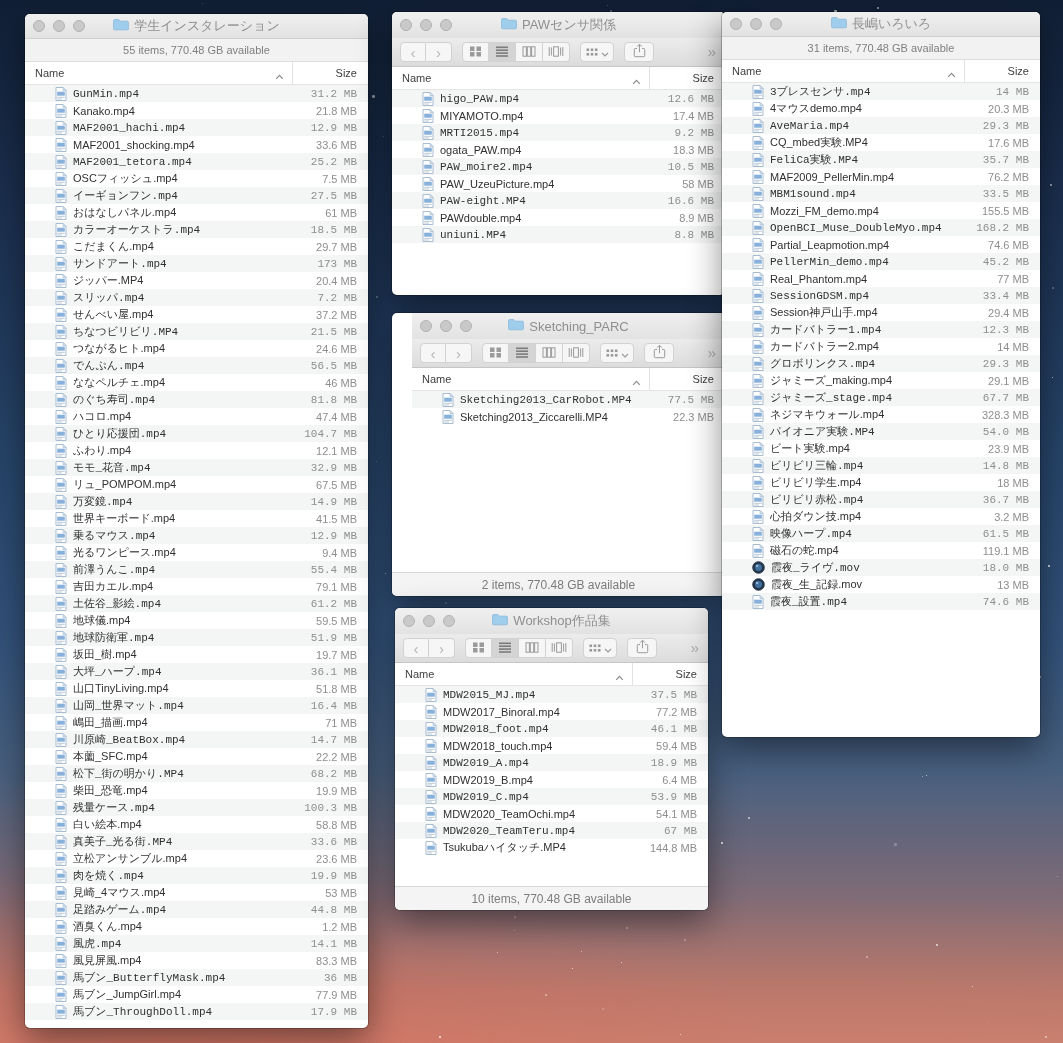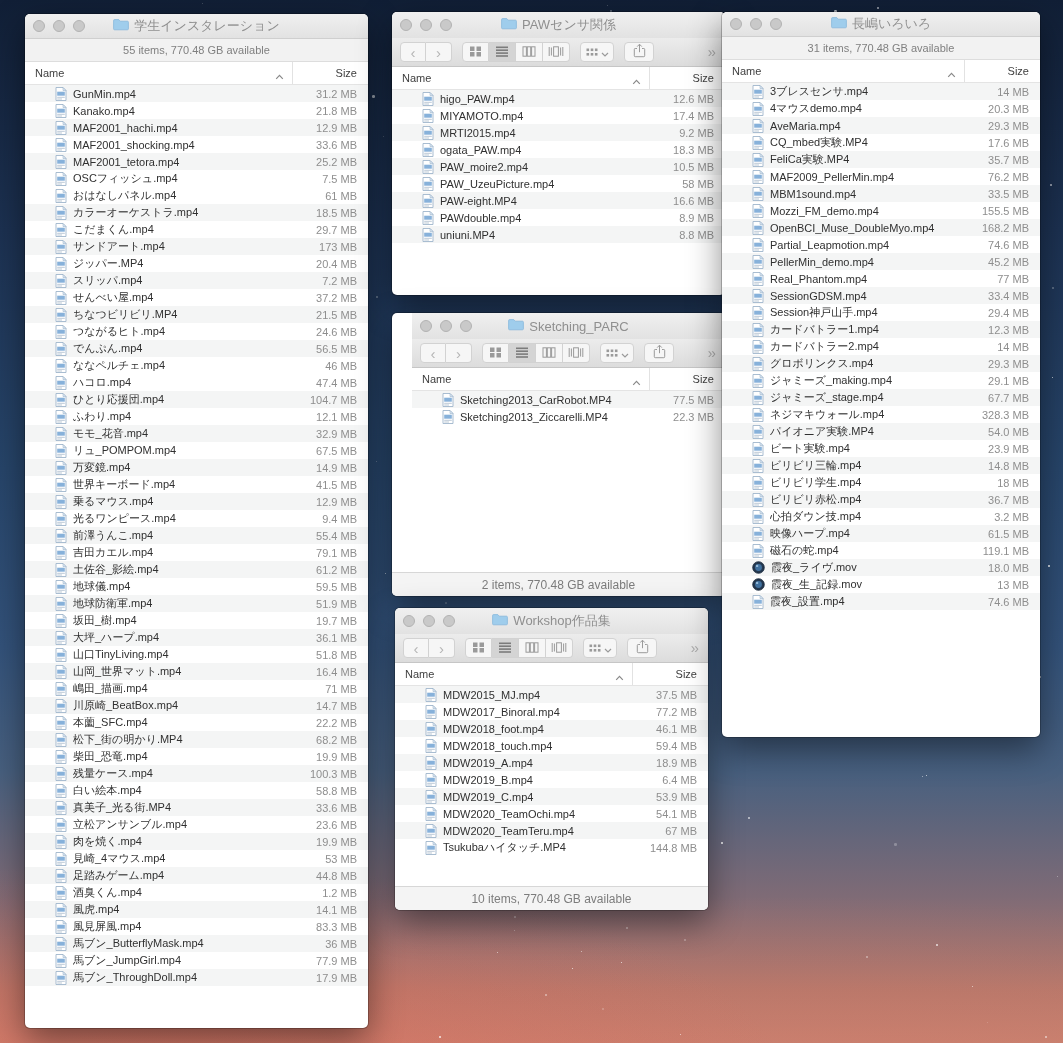--- a/index.html
+++ b/index.html
@@ -63,21 +63,21 @@
   .colheader{
     height:22px;border-bottom:1px solid #e4e4e4;position:relative;
     display:flex;align-items:center;font-size:11px;color:#3e3e3e;background:#fff;
   }
   .colheader .cname{padding-left:10px;flex:1;}
   .colheader .caret{position:absolute;right:84px;top:8px;}
   .colheader .vdiv{position:absolute;right:75px;top:0;bottom:0;width:1px;background:#e2e2e2;}
   .colheader .csize{width:65px;text-align:right;padding-right:11px;}
   .rows{position:relative;}
   .frow{height:17px;display:flex;align-items:center;padding-left:30px;box-sizing:border-box;}
-  .frow.odd{background:#f4f5f5;}
+  .frow.odd{background:#f4f5f5;font-family:Liberation Mono, monospace;}
   .frow .ficon{flex:0 0 auto;margin-right:6px;display:flex;align-items:center;}
   .frow .fname{flex:1;font-size:11px;color:#303030;white-space:nowrap;overflow:hidden;}
   .frow .fsize{width:78px;text-align:right;padding-right:11px;font-size:11px;color:#8e8e8e;white-space:nowrap;}
 </style>
 </head>
 <body>
 
 <div id="desktop">
     <div class="star" style="left: 510px; top: 799px; height: 1.6px; width: 1.6px; opacity: 0.4;"></div>
     <div class="star" style="left: 1048px; top: 565px; height: 1.6px; width: 1.6px; opacity: 0.84;"></div>
@@ -348,20 +348,33 @@
               <path d="M1 .5 h7 l3 3 v10 H1 z" fill="#ffffff" stroke="#9fb6cc" stroke-width=".9"></path>
               <path d="M8 .5 l3 3 h-3 z" fill="#dde9f3" stroke="#9fb6cc" stroke-width=".6"></path>
               <rect x="2.2" y="4.7" width="7.6" height="4" fill="#7aa8d6" opacity=".9"></rect>
               <rect x="2.2" y="9.8" width="7.6" height="1" fill="#bcc9d6"></rect>
               <rect x="2.2" y="11.5" width="4.8" height="1" fill="#bcc9d6"></rect>
             </svg>
           </span>
           <span class="fname">OSCフィッシュ.mp4</span>
           <span class="fsize">7.5 MB</span>
         </div>
+        <div class="frow odd">
+          <span class="ficon">
+            <svg width="12" height="14" viewBox="0 0 12 14">
+              <path d="M1 .5 h7 l3 3 v10 H1 z" fill="#ffffff" stroke="#9fb6cc" stroke-width=".9"></path>
+              <path d="M8 .5 l3 3 h-3 z" fill="#dde9f3" stroke="#9fb6cc" stroke-width=".6"></path>
+              <rect x="2.2" y="4.7" width="7.6" height="4" fill="#7aa8d6" opacity=".9"></rect>
+              <rect x="2.2" y="9.8" width="7.6" height="1" fill="#bcc9d6"></rect>
+              <rect x="2.2" y="11.5" width="4.8" height="1" fill="#bcc9d6"></rect>
+            </svg>
+          </span>
+          <span class="fname">イーギョンフン.mp4</span>
+          <span class="fsize">27.5 MB</span>
+        </div>
         <div class="frow">
           <span class="ficon">
             <svg width="12" height="14" viewBox="0 0 12 14">
               <path d="M1 .5 h7 l3 3 v10 H1 z" fill="#ffffff" stroke="#9fb6cc" stroke-width=".9"></path>
               <path d="M8 .5 l3 3 h-3 z" fill="#dde9f3" stroke="#9fb6cc" stroke-width=".6"></path>
               <rect x="2.2" y="4.7" width="7.6" height="4" fill="#7aa8d6" opacity=".9"></rect>
               <rect x="2.2" y="9.8" width="7.6" height="1" fill="#bcc9d6"></rect>
               <rect x="2.2" y="11.5" width="4.8" height="1" fill="#bcc9d6"></rect>
             </svg>
           </span>
@@ -490,20 +503,33 @@
             <svg width="12" height="14" viewBox="0 0 12 14">
               <path d="M1 .5 h7 l3 3 v10 H1 z" fill="#ffffff" stroke="#9fb6cc" stroke-width=".9"></path>
               <path d="M8 .5 l3 3 h-3 z" fill="#dde9f3" stroke="#9fb6cc" stroke-width=".6"></path>
               <rect x="2.2" y="4.7" width="7.6" height="4" fill="#7aa8d6" opacity=".9"></rect>
               <rect x="2.2" y="9.8" width="7.6" height="1" fill="#bcc9d6"></rect>
               <rect x="2.2" y="11.5" width="4.8" height="1" fill="#bcc9d6"></rect>
             </svg>
           </span>
           <span class="fname">ななペルチェ.mp4</span>
           <span class="fsize">46 MB</span>
+        </div>
+        <div class="frow odd">
+          <span class="ficon">
+            <svg width="12" height="14" viewBox="0 0 12 14">
+              <path d="M1 .5 h7 l3 3 v10 H1 z" fill="#ffffff" stroke="#9fb6cc" stroke-width=".9"></path>
+              <path d="M8 .5 l3 3 h-3 z" fill="#dde9f3" stroke="#9fb6cc" stroke-width=".6"></path>
+              <rect x="2.2" y="4.7" width="7.6" height="4" fill="#7aa8d6" opacity=".9"></rect>
+              <rect x="2.2" y="9.8" width="7.6" height="1" fill="#bcc9d6"></rect>
+              <rect x="2.2" y="11.5" width="4.8" height="1" fill="#bcc9d6"></rect>
+            </svg>
+          </span>
+          <span class="fname">のぐち寿司.mp4</span>
+          <span class="fsize">81.8 MB</span>
         </div>
         <div class="frow">
           <span class="ficon">
             <svg width="12" height="14" viewBox="0 0 12 14">
               <path d="M1 .5 h7 l3 3 v10 H1 z" fill="#ffffff" stroke="#9fb6cc" stroke-width=".9"></path>
               <path d="M8 .5 l3 3 h-3 z" fill="#dde9f3" stroke="#9fb6cc" stroke-width=".6"></path>
               <rect x="2.2" y="4.7" width="7.6" height="4" fill="#7aa8d6" opacity=".9"></rect>
               <rect x="2.2" y="9.8" width="7.6" height="1" fill="#bcc9d6"></rect>
               <rect x="2.2" y="11.5" width="4.8" height="1" fill="#bcc9d6"></rect>
             </svg>

